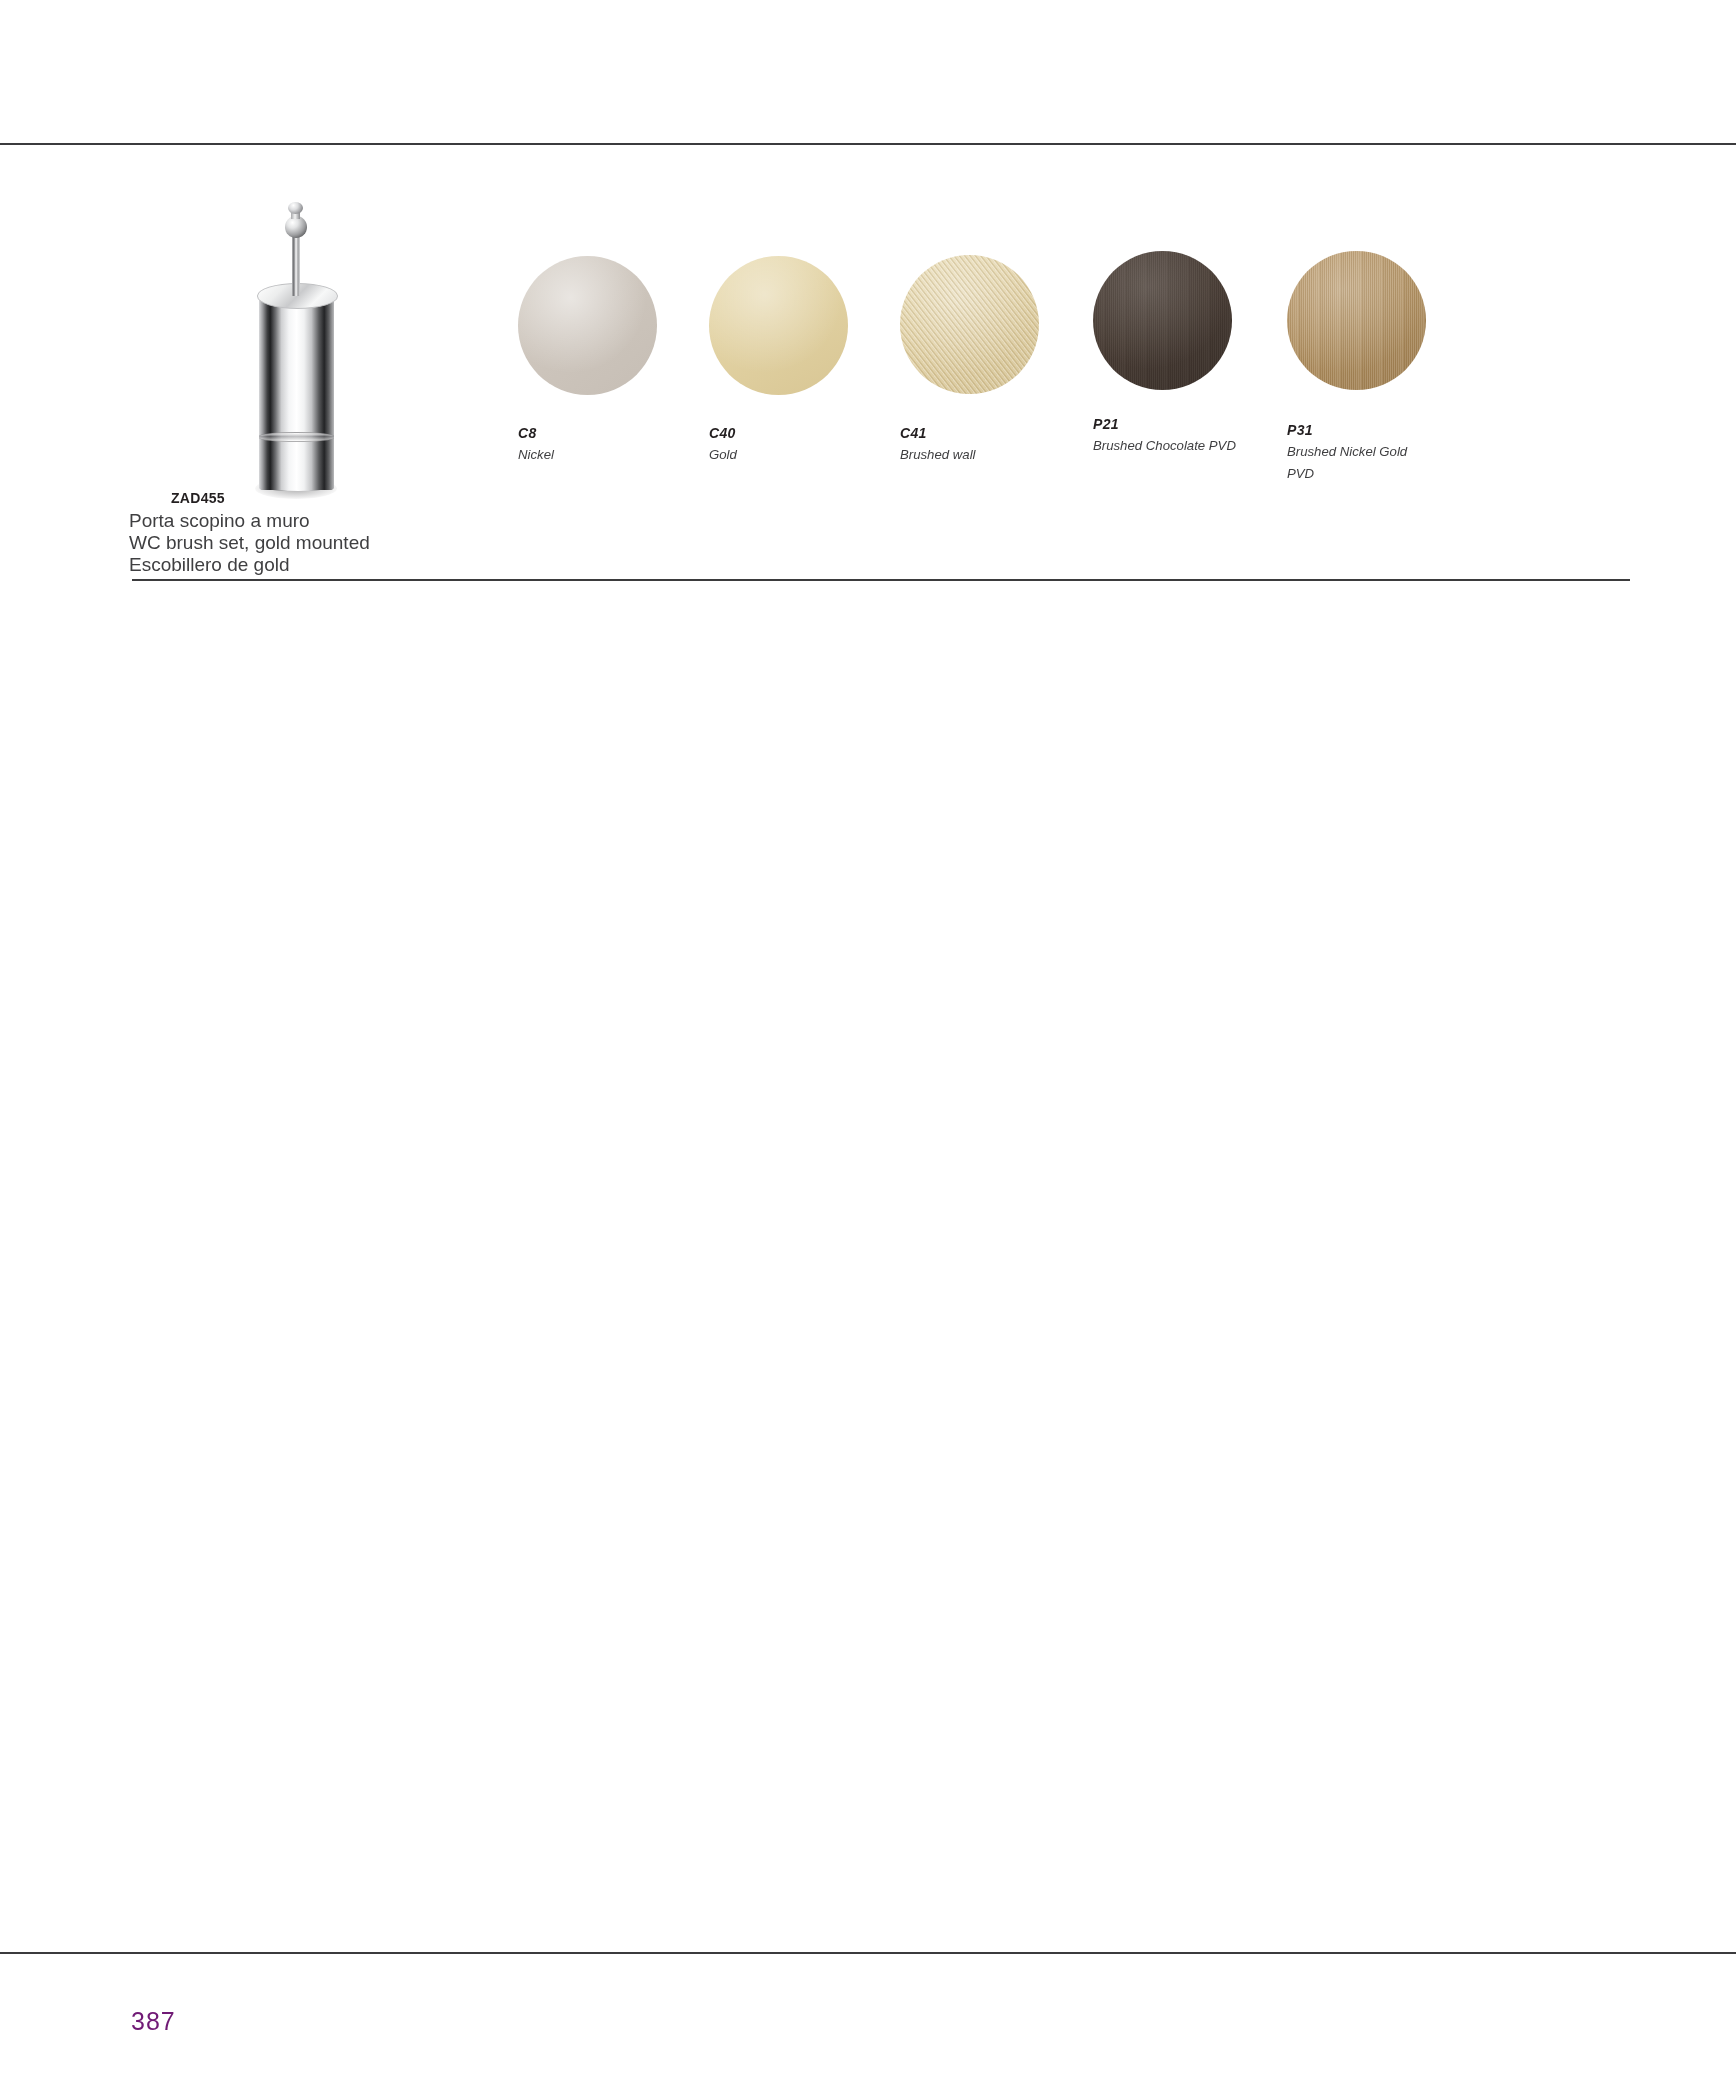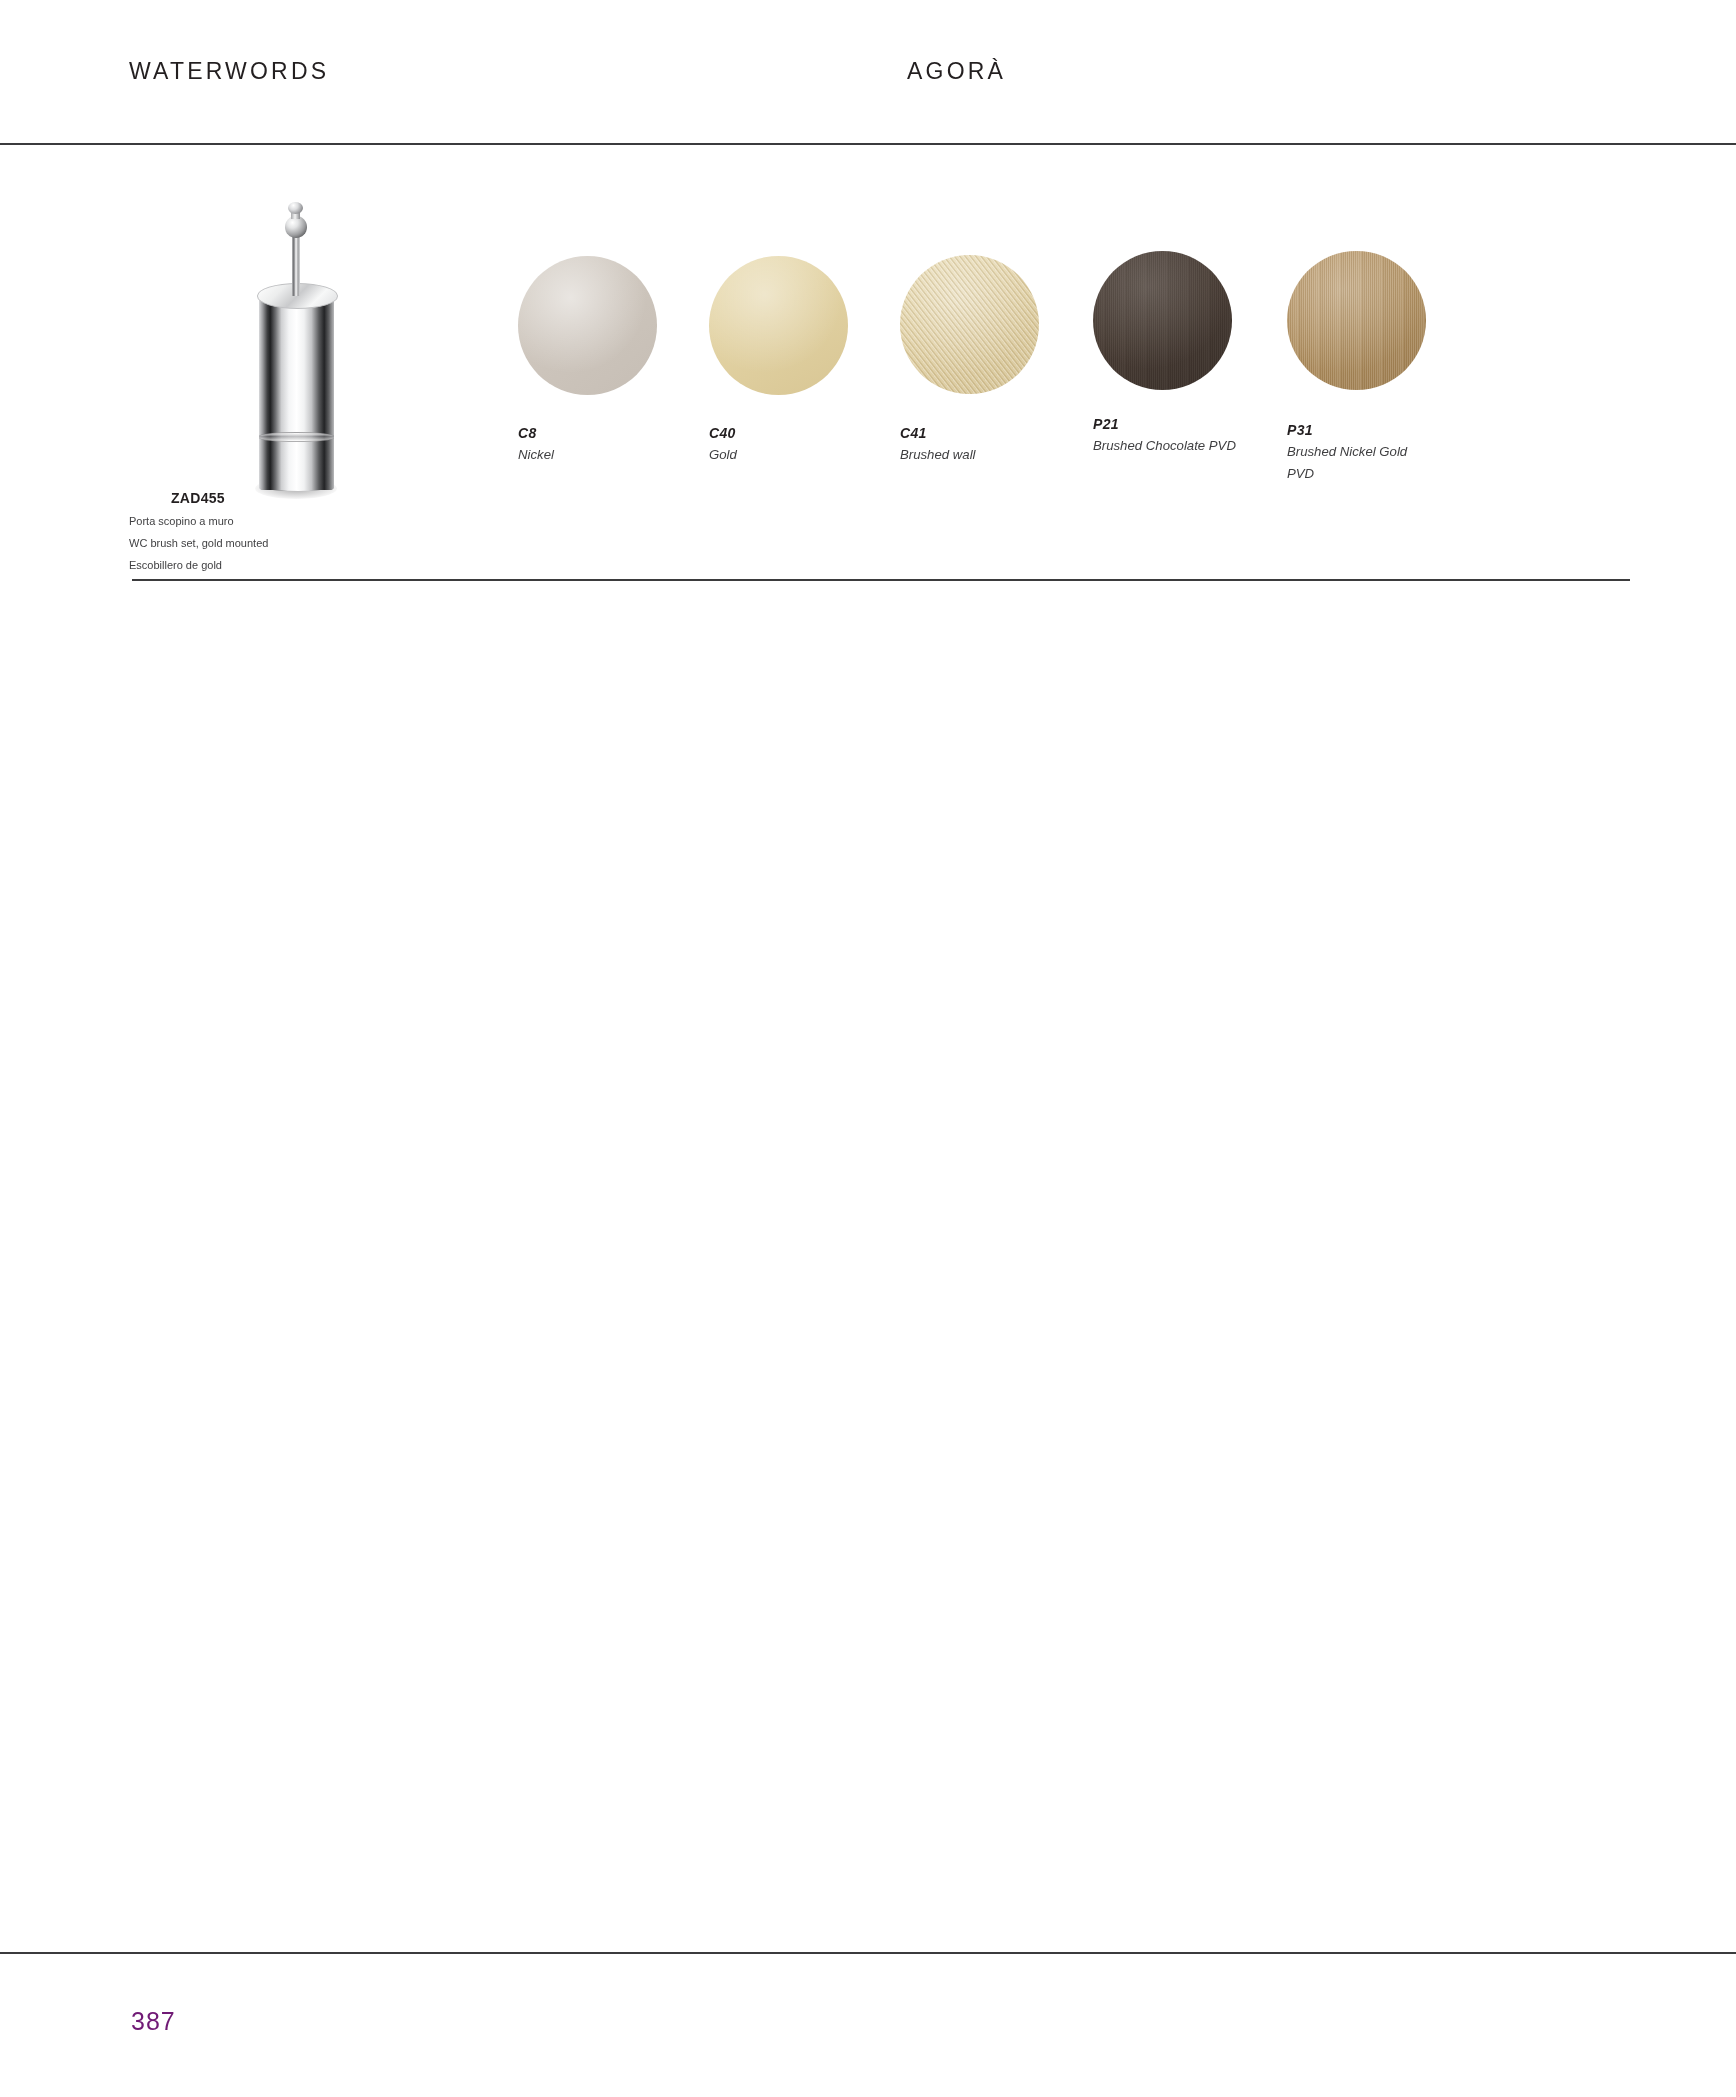--- a/index.html
+++ b/index.html
@@ -266,21 +266,21 @@
   }
   .desc-code {
     font-size: 14px;
     font-weight: 700;
     color: #231f20;
     letter-spacing: 0.3px;
     line-height: 23px;
     margin-left: 42px;
   }
   .desc-line {
-    font-size: 11px;
+    font-size: 19px;
     font-weight: 400;
     color: #3f3f41;
     line-height: 22px;
   }
 
   .rule-product {
     position: absolute;
     left: 132px;
     top: 434px;
     width: 1498px;
@@ -305,24 +305,20 @@
     color: #701a75;
     letter-spacing: 1px;
     font-weight: 400;
   }
 </style>
 </head>
 <body>
 
 <div class="page">
 
-  <div class="header">
-    <div class="header-collection">WATERWORDS</div>
-    <div class="header-family">AGORÀ</div>
-  </div>
   <div class="rule-top"></div>
 
   <div class="product-block">
 
     <div class="product-photo">
       <div class="ph-shadow"></div>
       <div class="ph-body-bottom"></div>
       <div class="ph-body"></div>
       <div class="ph-ring"></div>
       <div class="ph-lid"></div>

